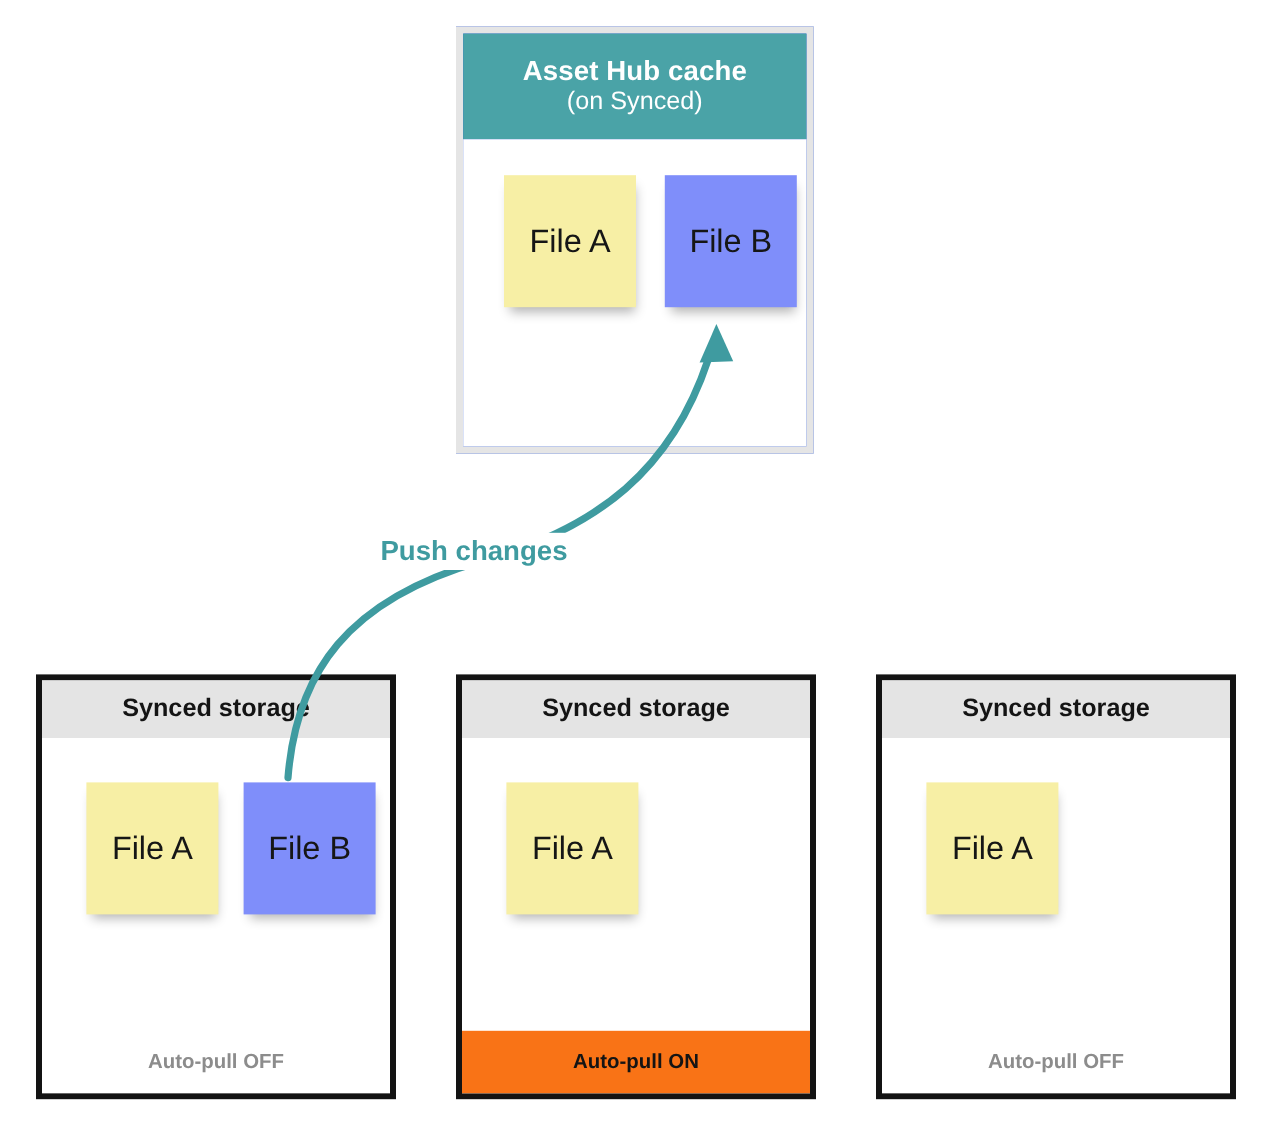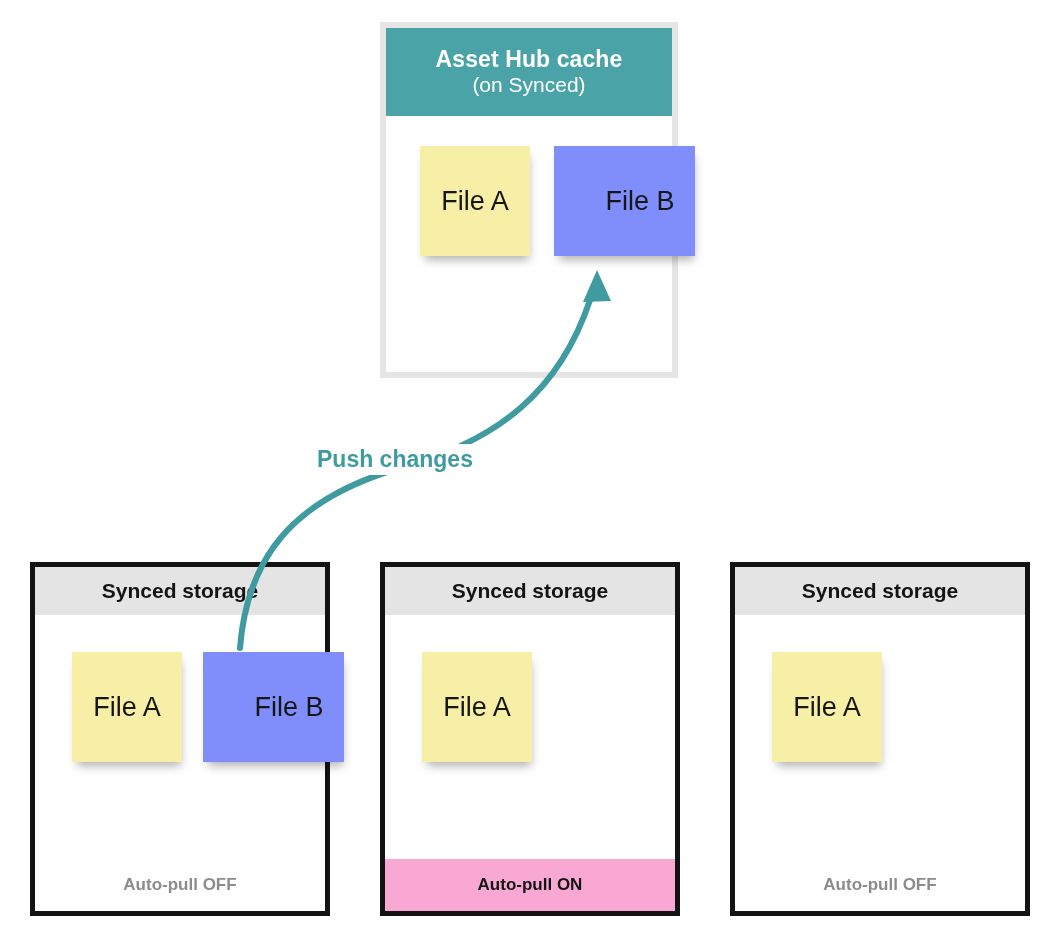--- a/index.html
+++ b/index.html
@@ -70,21 +70,21 @@
     height: 110px;
     display: flex;
     align-items: center;
     justify-content: center;
     font-size: 27px;
     color: #161616;
     box-shadow: 2px 7px 9px -3px rgba(0,0,0,0.30);
     margin-left: 15px;
   }
   .card.yellow { background: #f7efa5; }
-  .card.blue   { background: #7f8efa; padding-left: 31px; }
+  .card.blue   { background: #7f8efa; }
 
   
   .panel {
     position: absolute;
     top: 562px;
     width: 300px;
     height: 354px;
     background: #ffffff;
     border: 5px solid #131313;
     box-sizing: border-box;
@@ -121,21 +121,21 @@
     align-items: center;
     justify-content: center;
     font-size: 17px;
     font-weight: bold;
   }
   .panel-footer.off {
     background: transparent;
     color: #8c8c8c;
   }
   .panel-footer.on {
-    background: #f9a8d4;
+    background: #f97316;
     color: #141414;
     text-align: center;
   }
 
   
   #arrow-layer {
     position: absolute;
     left: 0;
     top: 0;
     width: 1056px;

